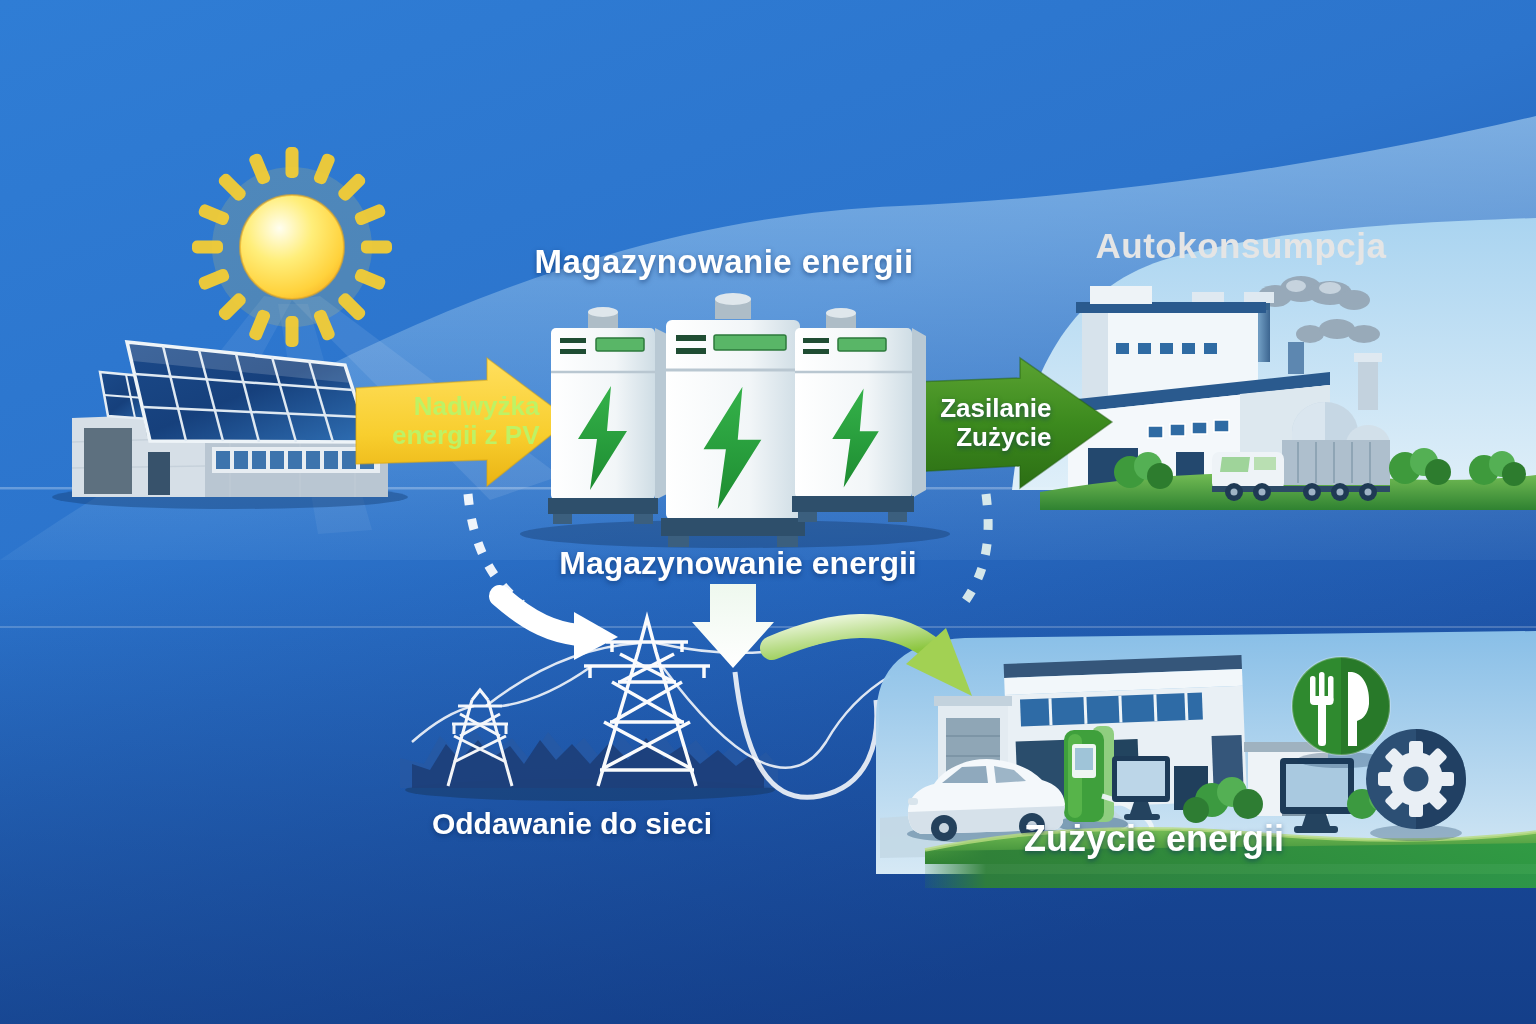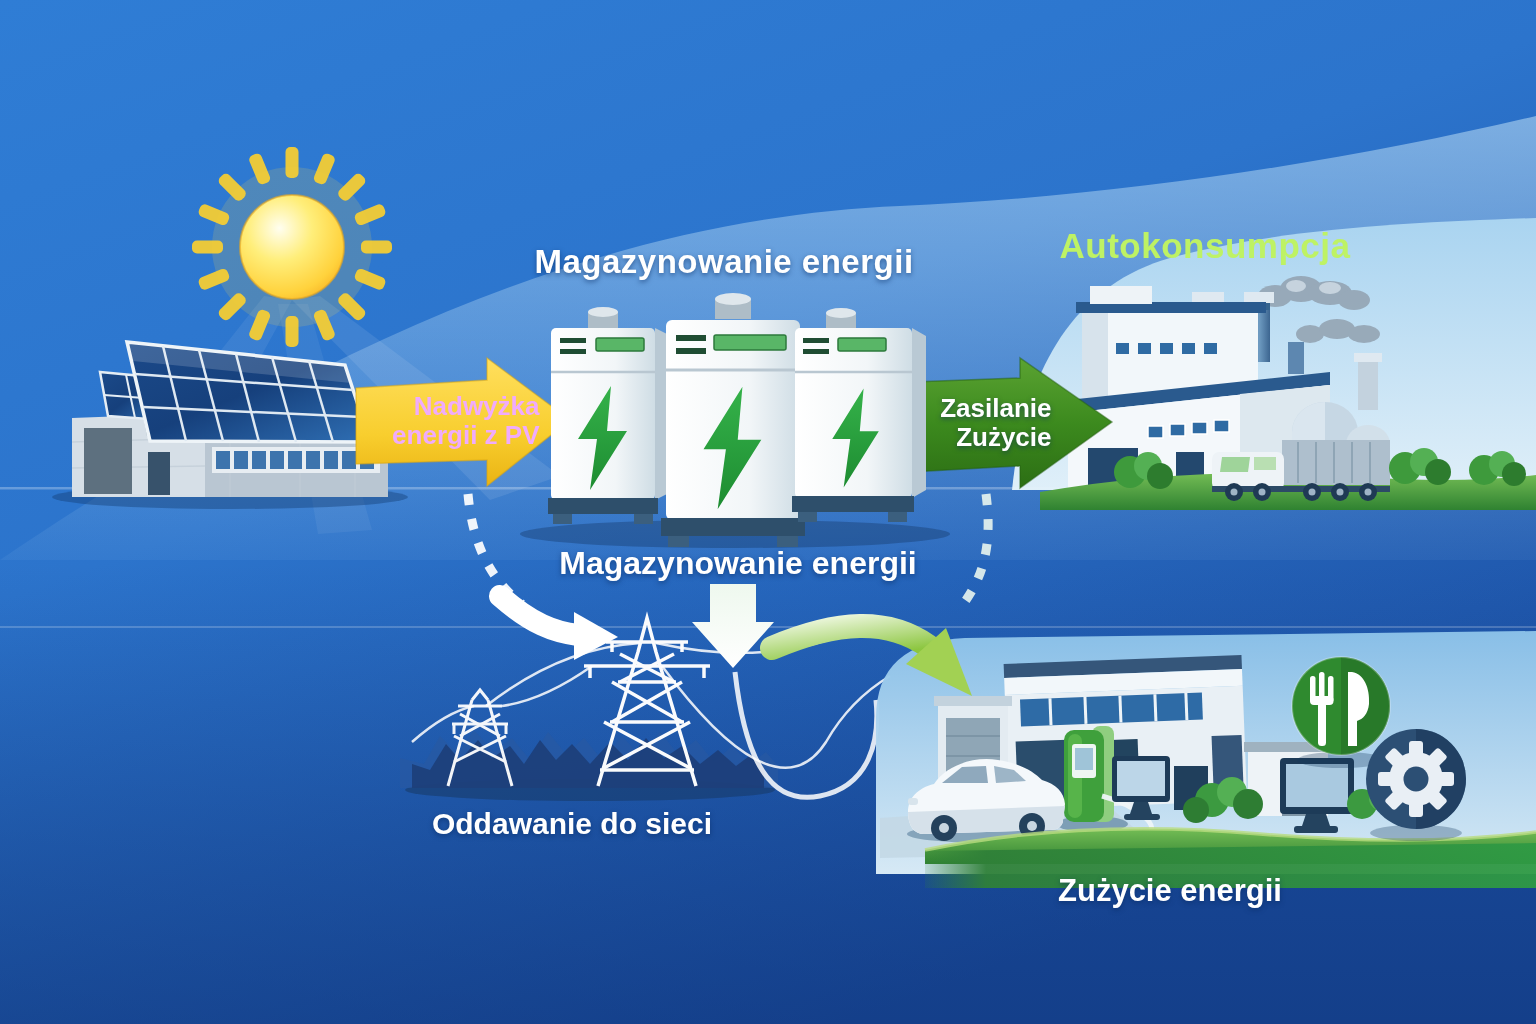--- a/index.html
+++ b/index.html
@@ -2,29 +2,29 @@
 <html><head>
 <meta charset="utf-8">
 <style>
   html,body{margin:0;padding:0;background:#1c50a4;}
   .stage{position:relative;width:1536px;height:1024px;overflow:hidden;
          font-family:"Liberation Sans",sans-serif;}
   .stage svg{position:absolute;inset:0;display:block;}
   .label{position:absolute;font-weight:bold;white-space:nowrap;transform:translateX(-50%);
          text-align:right;line-height:1.12;}
   .label.white{color:#ffffff;text-shadow:0 2px 5px rgba(8,40,92,.55);}
-  .label.navy{color:#bef264;}
+  .label.navy{color:#e5e5e5;margin-left:36px;}
   .label.wrap{white-space:normal;}
   .t-storage{left:724px;top:244px;font-size:33px;letter-spacing:.5px;}
   .t-auto{left:1205px;top:226px;font-size:35px;letter-spacing:.5px;}
-  .t-pv{left:452px;top:392px;font-size:26px;width:175px;color:#f0abfc;}
+  .t-pv{left:452px;top:392px;font-size:26px;width:175px;color:#bef264;}
   .t-plant{left:984px;top:394px;font-size:26px;width:135px;}
   .t-storage2{left:738px;top:546px;font-size:32px;}
   .t-grid{left:572px;top:807px;font-size:30px;}
-  .t-cons{left:1154px;top:874px;font-size:31px;margin-left:16px;}
+  .t-cons{left:1154px;top:819px;font-size:36px;}
 </style>
 </head>
 <body>
 
 <div class="stage">
 
 <svg width="1536" height="1024" viewBox="0 0 1536 1024">
   <defs>
     <linearGradient id="bgGrad" x1="0" y1="0" x2="0.55" y2="1">
       <stop offset="0" stop-color="#2f7dd5"></stop>

